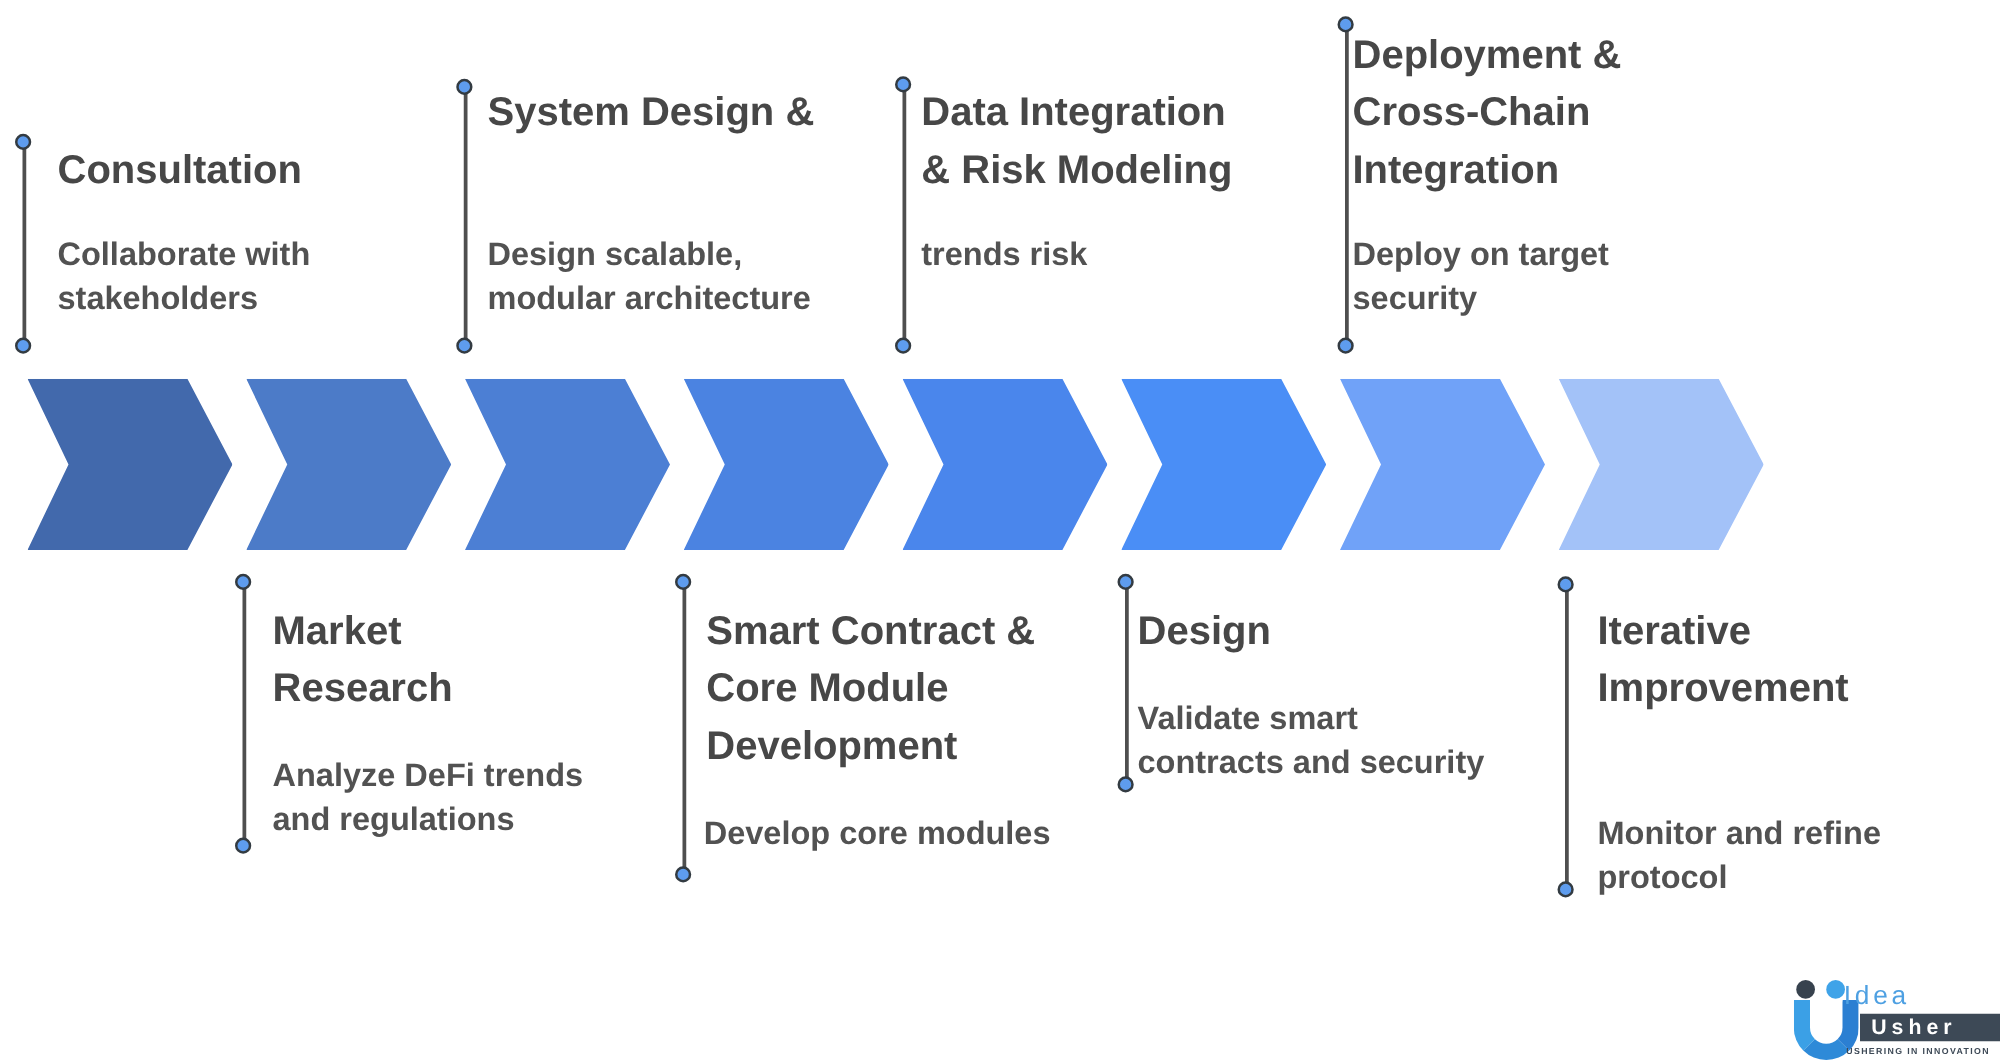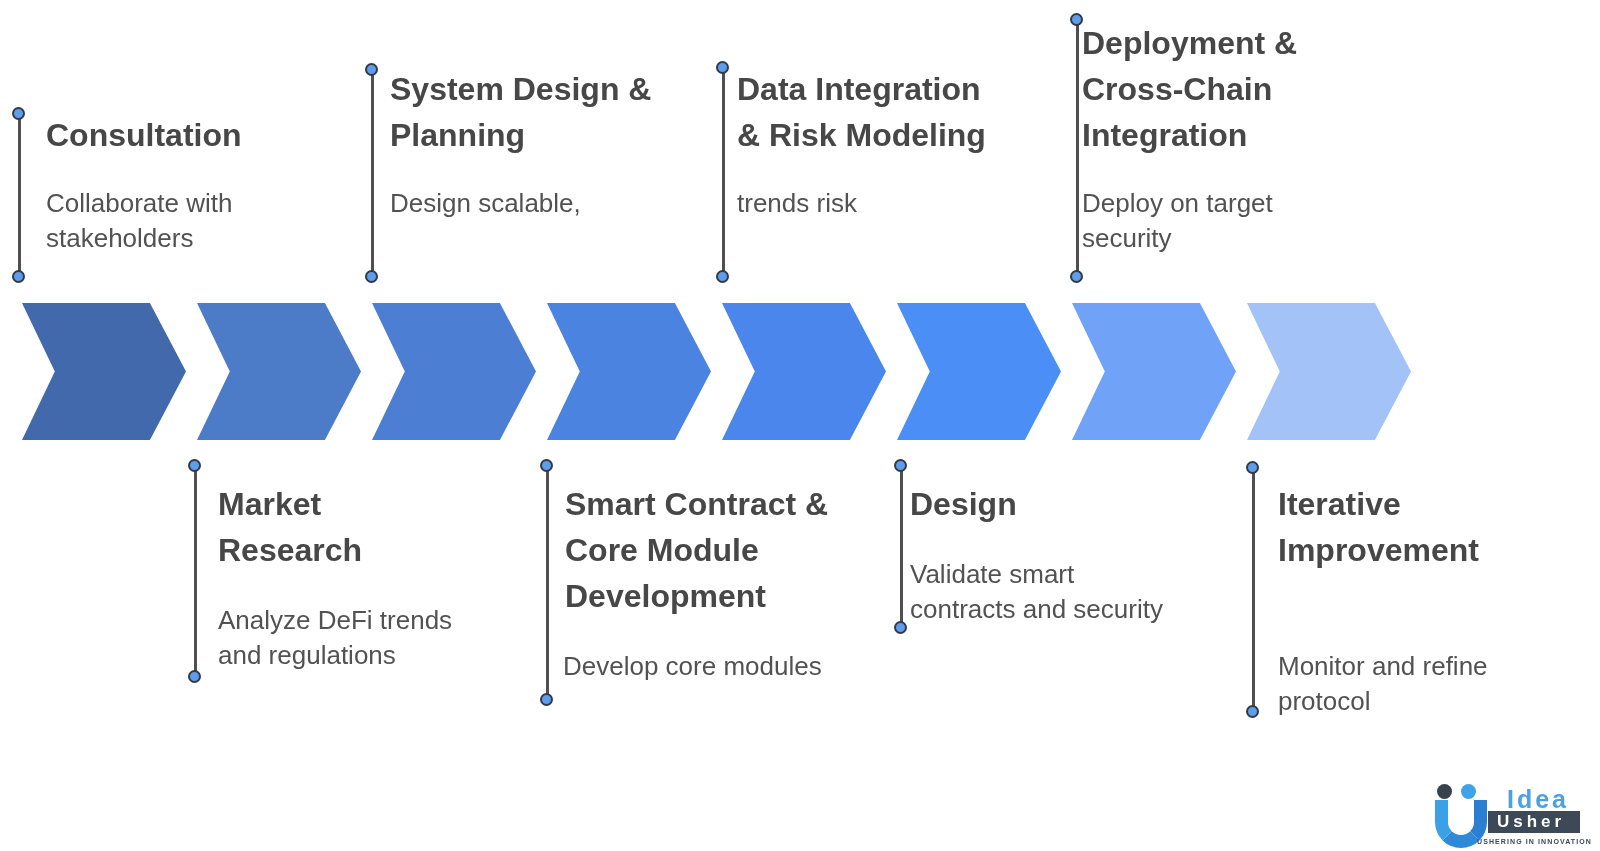--- a/index.html
+++ b/index.html
@@ -13,21 +13,21 @@
     clip-path:polygon(0% 0%, 78% 0%, 100% 50%, 78% 100%, 0% 100%, 20% 50%);
   }
   
   .vline{position:absolute;width:3px;background:#4F4F4F;}
   .dot{
     position:absolute;width:9px;height:9px;border-radius:50%;
     background:#5E9CEE;border:2.5px solid #333B42;
   }
   
   .title{position:absolute;font-size:32px;font-weight:700;line-height:46px;color:#474747;white-space:nowrap;}
-  .desc{position:absolute;font-size:26px;font-weight:400;line-height:35px;color:#525252;white-space:nowrap;}
+  .desc{position:absolute;font-size:26px;font-weight:700;line-height:35px;color:#525252;white-space:nowrap;}
 
   
   #s1 .vline{left:17.5px;top:114px;height:163px}
   #s1 .dt{left:12px;top:107px} #s1 .db{left:12px;top:270px}
   #s1 .title{left:46px;top:112px} #s1 .desc{left:46px;top:186px}
 
   #s2 .vline{left:193.5px;top:466px;height:211px}
   #s2 .dt{left:188px;top:459px} #s2 .db{left:188px;top:670px}
   #s2 .title{left:218px;top:481px} #s2 .desc{left:218px;top:603px}
 
@@ -58,23 +58,23 @@
   
   .logo{position:absolute;left:1395px;top:758px;width:205px;height:93px;}
   .logo .i-dot{position:absolute;left:42px;top:26px;width:15px;height:15px;border-radius:50%;background:#37424E;}
   .logo .u-dot{position:absolute;left:66px;top:26px;width:15px;height:15px;border-radius:50%;background:#3FA3E8;}
   .logo .u-arc{
     position:absolute;left:40px;top:42px;width:52px;height:48px;box-sizing:border-box;
     border:13px solid #2E8AD8;border-top:none;
     border-left-color:#3BA0E6;border-right-color:#2B7FD2;border-bottom-color:#2E8AD8;
     border-radius:0 0 26px 26px;
   }
-  .logo .idea{position:absolute;left:112px;top:27px;font-size:25px;font-weight:700;color:#4EA0E2;letter-spacing:3px;}
+  .logo .idea{position:absolute;left:80px;top:27px;font-size:21px;font-weight:400;color:#4EA0E2;letter-spacing:3px;}
   .logo .usher{
-    position:absolute;left:93px;top:53px;width:92px;height:22px;box-sizing:border-box;
+    position:absolute;left:93px;top:53px;width:112px;height:22px;box-sizing:border-box;
     background:#3D4956;color:#ffffff;font-size:17px;font-weight:700;
     letter-spacing:4px;line-height:22px;padding-left:9px;
   }
   .logo .tagline{position:absolute;left:82px;top:80px;font-size:7px;font-weight:700;color:#3D4956;letter-spacing:1.1px;white-space:nowrap;}
 </style>
 </head>
 <body>
 
 <div class="canvas">
 
@@ -115,24 +115,24 @@
       <div>and regulations</div>
     </div>
   </div>
 
   <div id="s3" class="step">
     <div class="vline"></div>
     <span class="dot dt"></span>
     <span class="dot db"></span>
     <div class="title">
       <div>System Design &amp;</div>
-      <div>Planning</div>
     </div>
     <div class="desc">
       <div>Design scalable,</div>
+      <div>modular architecture</div>
     </div>
   </div>
 
   <div id="s4" class="step">
     <div class="vline"></div>
     <span class="dot dt"></span>
     <span class="dot db"></span>
     <div class="title">
       <div>Smart Contract &amp;</div>
       <div>Core Module</div>

